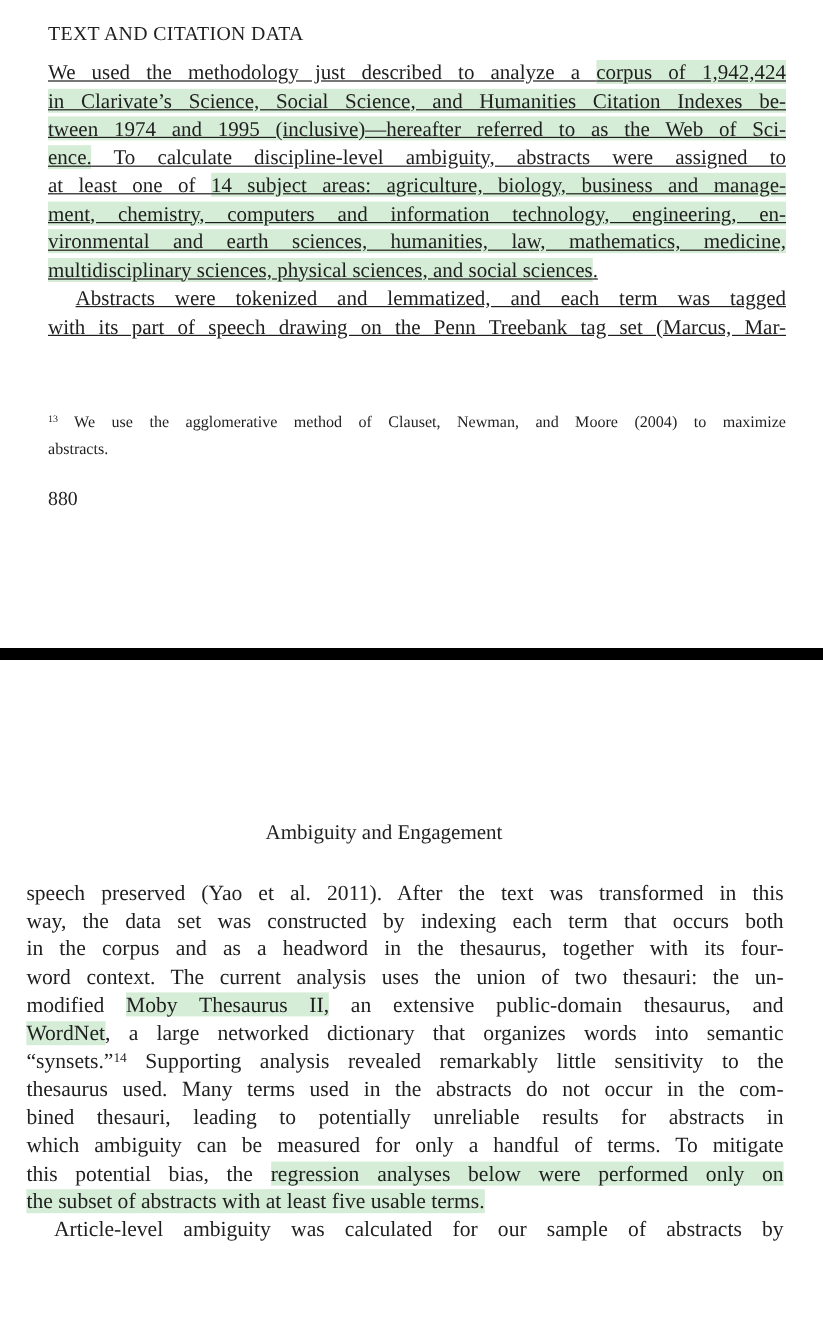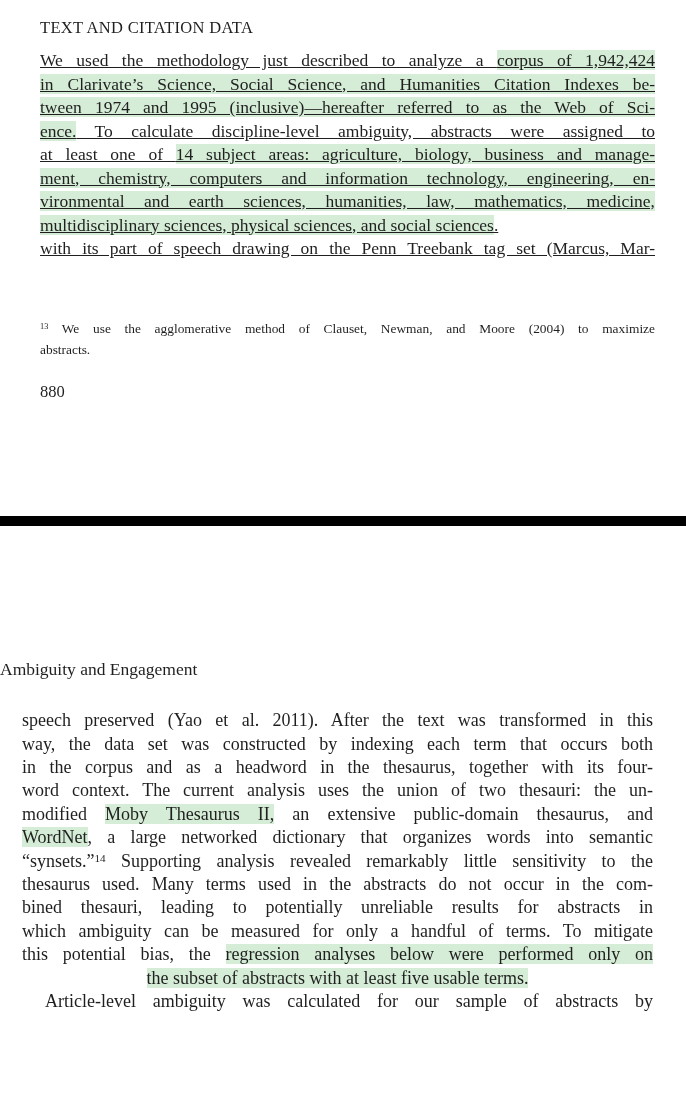--- a/index.html
+++ b/index.html
@@ -17,25 +17,25 @@
     white-space:nowrap;
   }
   .body1 { margin:11px 31px 0 40px; width:615px; }
   .body1 .line { font-size:17.5px; line-height:23.5px;text-decoration:underline; }
   .footnote { margin:57px 31px 0 40px; width:615px; }
   .footnote .line { font-size:13.4px; line-height:21.8px; }
   .pagenum { margin:22px 0 0 40px; font-size:16.5px; line-height:17px; }
   .divider { margin-top:116px; height:10px; width:686px; background:var(--divider,#000); }
   .running-head {
     margin:134px 46px 0 0;
-    text-align:left;
+    text-align:center;
     font-size:17.5px; line-height:19px;
   }
   .body2 { margin:30px 33px 0 22px; width:631px; }
-  .body2 .line { font-size:18px; line-height:23.4px;text-align:center; }
+  .body2 .line { font-size:18px; line-height:23.4px; }
 
   .line { white-space:normal; }
   .just { text-align:justify; text-align-last:justify; -moz-text-align-last:justify; }
   .indent { text-indent:23px; }
   .hl { background-color:var(--hl,#d5edd6); }
   sup {
     font-size:0.62em;
     line-height:0;
     vertical-align:baseline;
     position:relative; top:-0.45em;
@@ -49,20 +49,21 @@
     <div class="heading">TEXT AND CITATION DATA</div>
     <div class="body1">
         <div class="line just"><span>We used the methodology just described to analyze a </span><span class="hl">corpus of 1,942,424</span></div>
         <div class="line just"><span class="hl">in Clarivate’s Science, Social Science, and Humanities Citation Indexes be-</span></div>
         <div class="line just"><span class="hl">tween 1974 and 1995 (inclusive)—hereafter referred to as the Web of Sci-</span></div>
         <div class="line just"><span class="hl">ence.</span><span> To calculate discipline-level ambiguity, abstracts were assigned to</span></div>
         <div class="line just"><span>at least one of </span><span class="hl">14 subject areas: agriculture, biology, business and manage-</span></div>
         <div class="line just"><span class="hl">ment, chemistry, computers and information technology, engineering, en-</span></div>
         <div class="line just"><span class="hl">vironmental and earth sciences, humanities, law, mathematics, medicine,</span></div>
         <div class="line"><span class="hl">multidisciplinary sciences, physical sciences, and social sciences</span><span>.</span></div>
+        <div class="line just indent"><span>Abstracts were tokenized and lemmatized, and each term was tagged</span></div>
         <div class="line just"><span>with its part of speech drawing on the Penn Treebank tag set (Marcus, Mar-</span></div>
       </div>
     <div class="footnote">
         <div class="line just"><sup>13</sup><span> We use the agglomerative method of Clauset, Newman, and Moore (2004) to maximize</span></div>
         <div class="line"><span>abstracts.</span></div>
       </div>
     <div class="pagenum">880</div>
   </div>
   <div class="divider"></div>
   <div>

